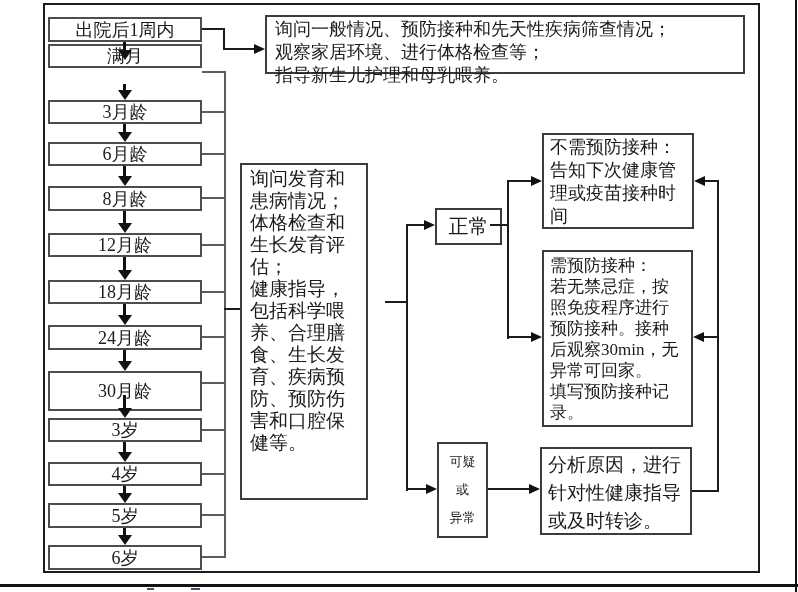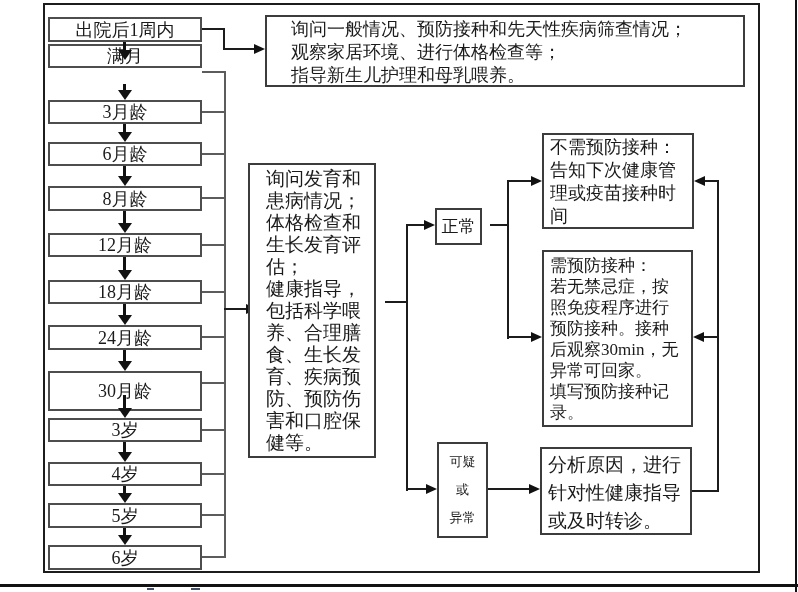--- a/index.html
+++ b/index.html
@@ -91,46 +91,46 @@
 <div class="vl gl" style="left:224px;top:71px;height:487px;"></div>
 
 <div class="hl" style="left:202px;top:28px;width:22px;"></div>
 <div class="vl" style="left:223px;top:28px;height:22px;"></div>
 <div class="hl" style="left:224px;top:48px;width:31px;"></div>
 <div class="tr" style="left:254px;top:44px;"></div>
 
 <div class="hl" style="left:224px;top:308px;width:23px;"></div>
 <div class="tr" style="left:246px;top:304px;"></div>
 
-<div class="fbox pre" style="left:265px;top:15px;width:480px;height:72px;font-size:18px;line-height:23px;padding:1px 24px;">询问一般情况、预防接种和先天性疾病筛查情况；
+<div class="fbox pre" style="left:265px;top:15px;width:480px;height:59px;font-size:18px;line-height:23px;padding:1px 8px;">询问一般情况、预防接种和先天性疾病筛查情况；
 观察家居环境、进行体格检查等；
 指导新生儿护理和母乳喂养。</div>
 
-<div class="fbox pre" style="left:248px;top:163px;width:128px;height:295px;font-size:19px;line-height:22px;padding:3px 16px;">询问发育和
+<div class="fbox pre" style="left:240px;top:163px;width:128px;height:337px;font-size:19px;line-height:22px;padding:3px 8px;">询问发育和
 患病情况；
 体格检查和
 生长发育评
 估；
 健康指导，
 包括科学喂
 养、合理膳
 食、生长发
 育、疾病预
 防、预防伤
 害和口腔保
 健等。</div>
 
 <div class="hl" style="left:385px;top:301px;width:23px;"></div>
 <div class="vl" style="left:406px;top:224px;height:267px;"></div>
 <div class="hl" style="left:406px;top:224px;width:20px;"></div>
 <div class="tr" style="left:424px;top:220px;"></div>
 <div class="hl" style="left:406px;top:488px;width:22px;"></div>
 <div class="tr" style="left:426px;top:484px;"></div>
 
-<div class="fbox ctr" style="left:435px;top:208px;width:47px;height:37px;font-size:17px;">正常</div>
+<div class="fbox ctr" style="left:435px;top:208px;width:67px;height:37px;font-size:20px;">正常</div>
 
 <div class="fbox ctr pre" style="left:437px;top:442px;width:51px;height:96px;font-size:13px;line-height:28px;">可疑
 或
 异常</div>
 
 <div class="hl" style="left:490px;top:224px;width:18px;"></div>
 <div class="vl" style="left:507px;top:181px;height:158px;"></div>
 <div class="hl" style="left:507px;top:180px;width:25px;"></div>
 <div class="tr" style="left:531px;top:176px;"></div>
 <div class="hl" style="left:507px;top:336px;width:25px;"></div>

